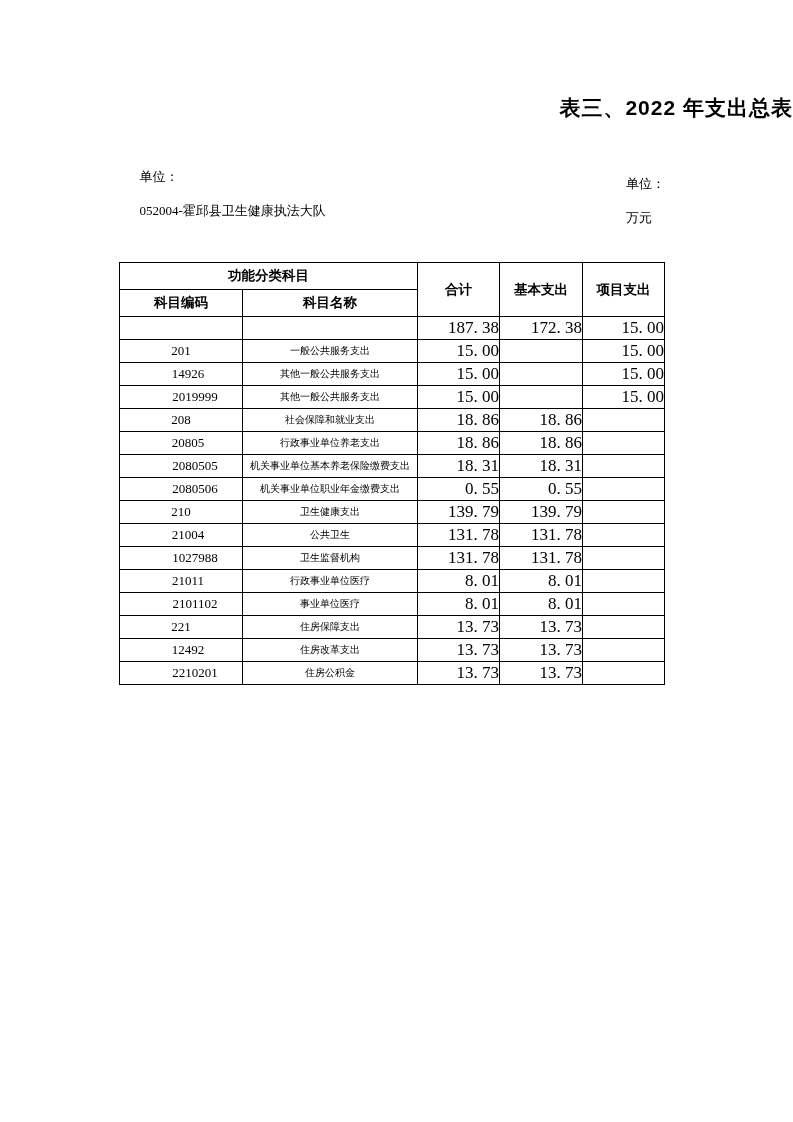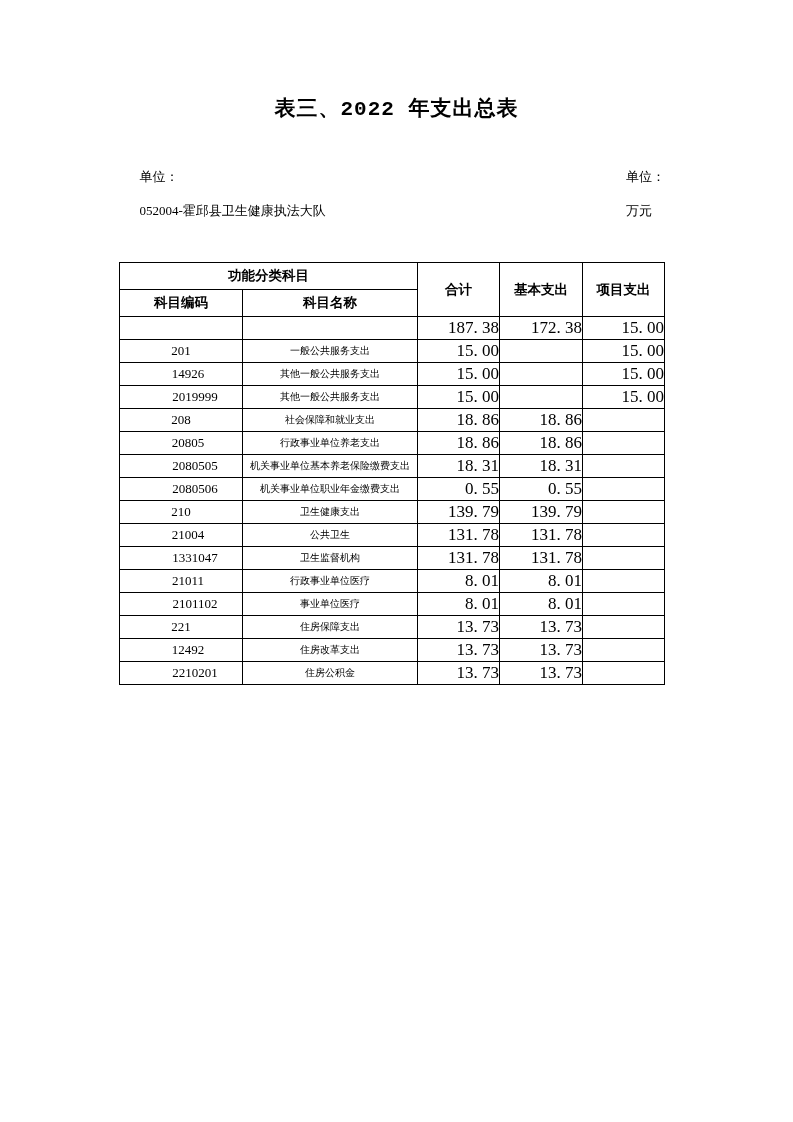--- a/index.html
+++ b/index.html
@@ -15,35 +15,35 @@
     position: relative;
   }
   .page {
     width: 793px;
     height: 1122px;
     box-sizing: border-box;
     padding: 0;
     position: relative;
   }
   .doc-title {
-    text-align: center;
+    text-align: right;
     font-size: 21px;
     font-weight: bold;
     margin-top: 94px;
     letter-spacing: 1px;
-    font-family: Liberation Mono, monospace;
+    font-family: Liberation Sans, sans-serif;
   }
   .meta-row {
     margin-top: 30px;
     padding-left: 120px;
     padding-right: 128px;
     font-size: 13px;
     display: flex;
     justify-content: space-between;
-    align-items: flex-start;
+    align-items: center;
   }
   .meta-left {
     white-space: pre;
   }
   .meta-right {
     white-space: pre;
     margin-bottom: -14px;
   }
   table.budget {
     border-collapse: collapse;
@@ -216,21 +216,21 @@
         <tr>
           <td class="code"><span class="lvl2">21004</span></td>
           <td class="name">
             <span class="name-wrap">公共卫生</span>
           </td>
           <td class="num">131. 78</td>
           <td class="num">131. 78</td>
           <td class="num"></td>
         </tr>
         <tr>
-          <td class="code"><span class="lvl3">1331047</span></td>
+          <td class="code"><span class="lvl3">1027988</span></td>
           <td class="name">
             <span class="name-wrap">卫生监督机构</span>
           </td>
           <td class="num">131. 78</td>
           <td class="num">131. 78</td>
           <td class="num"></td>
         </tr>
         <tr>
           <td class="code"><span class="lvl2">21011</span></td>
           <td class="name">

